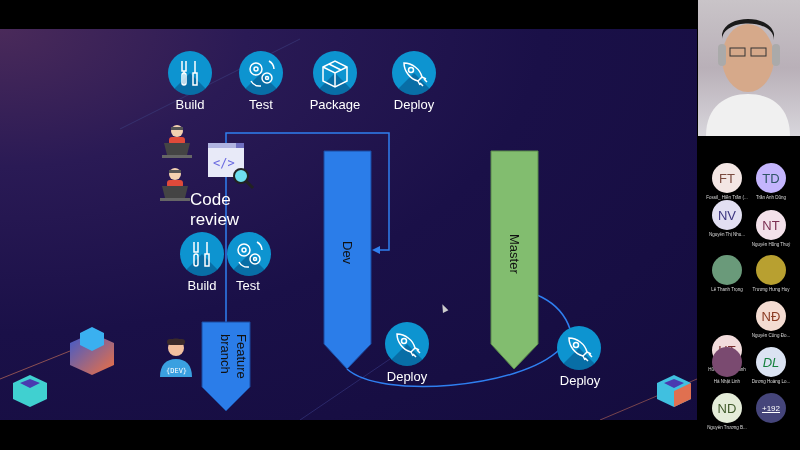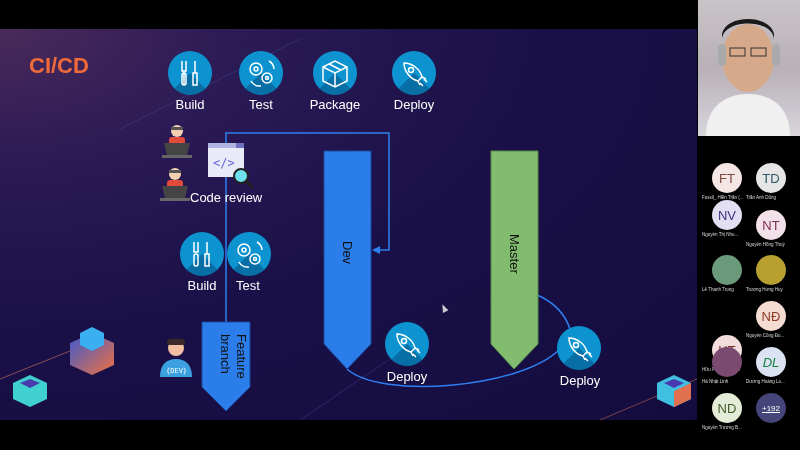--- a/index.html
+++ b/index.html
@@ -8,30 +8,29 @@
     background: radial-gradient(ellipse at 0% 0%, #4a2a5a 0%, #2a1a55 25%, #1a1048 55%, #140c3e 100%); overflow:hidden; }
   .title { position:absolute; left:29px; top:24px; color:#f06a3a; font-weight:bold; font-size:22px; }
   .icon-circle { position:absolute; width:44px; height:44px; border-radius:50%; background:#0d94d0; overflow:hidden; }
   .icon-circle svg { position:absolute; left:0; top:0; }
   .shade { position:absolute; left:22px; top:22px; width:60px; height:30px; background:rgba(0,40,90,0.35); transform:rotate(45deg); transform-origin:0 0; }
   .lbl { position:absolute; color:#fff; font-size:13px; text-align:center; width:80px; }
   .branch { position:absolute; }
   .vtext { position:absolute; writing-mode:vertical-rl; color:#111; font-size:13px; }
   .sidebar { position:absolute; left:697px; top:0; width:103px; height:450px; background:#000; }
   .video { position:absolute; left:698px; top:0; width:102px; height:136px; background:linear-gradient(180deg,#c9c4c8 0%,#b9b0b8 50%,#d8d6dc 100%); overflow:hidden; }
-  .part { position:absolute; width:50px; }
+  .part { position:absolute; width:50px; text-align:center; }
   .avatar { width:30px; height:30px; border-radius:50%; margin:0 auto; display:flex; align-items:center; justify-content:center; font-size:13px; }
   .pname { font-size:4.5px; color:#ddd; margin-top:2px; white-space:nowrap; overflow:hidden; }
   .cursor { position:absolute; left:441px; top:275px; width:0; height:0; border-left:3px solid transparent; border-right:3px solid transparent; border-bottom:8px solid #ccc; transform:rotate(-25deg); }
 </style>
 </head>
 <body>
 
 <div class="slide">
-  <div class="title">CI/CD</div>
 
   <svg style="position:absolute;left:0;top:0" width="697" height="391">
     <line x1="120" y1="100" x2="300" y2="10" stroke="#3a3a7a" stroke-width="0.7"></line>
     <line x1="0" y1="350" x2="100" y2="310" stroke="#d87a5a" stroke-width="1" opacity="0.6"></line>
     <line x1="600" y1="391" x2="697" y2="350" stroke="#d87a5a" stroke-width="1" opacity="0.5"></line>
     <line x1="300" y1="391" x2="390" y2="330" stroke="#33337a" stroke-width="0.7"></line>
   </svg>
 
   <div class="icon-circle" style="left:168px;top:22px">
     <div class="shade"></div>
@@ -105,21 +104,21 @@
       <rect x="2" y="32" width="30" height="3" fill="#666"></rect>
   </svg>
   <svg style="position:absolute;left:207px;top:111px" width="50" height="50" viewBox="0 0 50 50">
     <rect x="1" y="3" width="36" height="34" fill="#e8eaf8"></rect>
       <rect x="1" y="3" width="36" height="5" fill="#b0b4e0"></rect>
       <rect x="29" y="3" width="8" height="5" fill="#7070c0"></rect>
     <text x="6" y="27" font-size="12" fill="#6a6ae0" font-family="DejaVu Sans Mono, monospace">&lt;/&gt;</text>
     <circle cx="34" cy="36" r="7" fill="#6ee0f0" stroke="#222" stroke-width="2"></circle>
       <line x1="39" y1="41" x2="46" y2="48" stroke="#222" stroke-width="3"></line>
   </svg>
-  <div class="lbl" style="left:190px;top:161px;width:84px;font-size:13px;text-align:left">Code review</div>
+  <div class="lbl" style="left:190px;top:161px;width:84px;font-size:17px;text-align:left">Code review</div>
 
   <div class="icon-circle" style="left:180px;top:203px">
     <div class="shade"></div>
     <svg width="44" height="44" viewBox="0 0 44 44">
         <g fill="none" stroke="#fff" stroke-width="1.5">
           <path d="M14 10v10h4V10"></path>
           <rect x="14" y="22" width="4" height="12" rx="2"></rect>
           <path d="M27 10v12M25 22h4v12h-4z"></path>
         </g>
       </svg>
@@ -223,21 +222,21 @@
 </div>
 
 <div id="participants">
     <div class="part" style="left: 702px; top: 163px;">
       <div class="avatar" style="background: rgb(243, 230, 228); color: rgb(122, 74, 62);">
         <span>FT</span>
       </div>
       <div class="pname">Fossil_ Hiền Trần (...</div>
     </div>
     <div class="part" style="left: 746px; top: 163px;">
-      <div class="avatar" style="background: #e5e5e5; color: rgb(46, 85, 102);">
+      <div class="avatar" style="background: #c4b5fd; color: rgb(46, 85, 102);">
         <span>TD</span>
       </div>
       <div class="pname">Trần Anh Dũng</div>
     </div>
     <div class="part" style="left: 702px; top: 200px;">
       <div class="avatar" style="background: rgb(226, 223, 242); color: rgb(60, 53, 128);">
         <span>NV</span>
       </div>
       <div class="pname">Nguyễn Thị Nhu...</div>
     </div>

